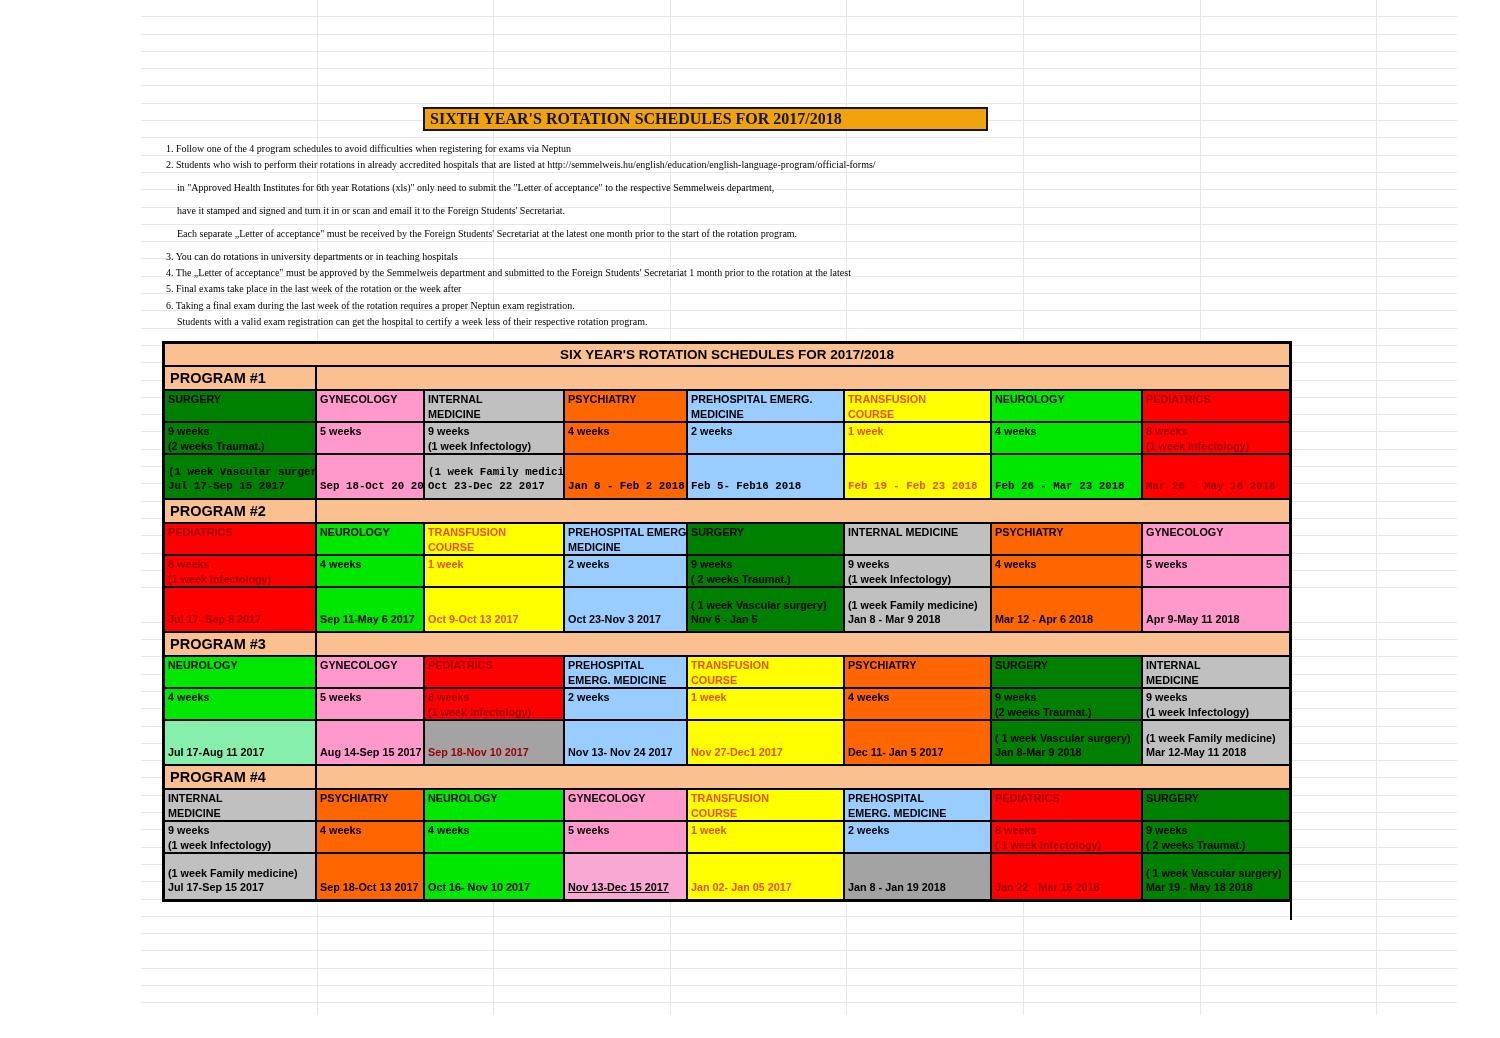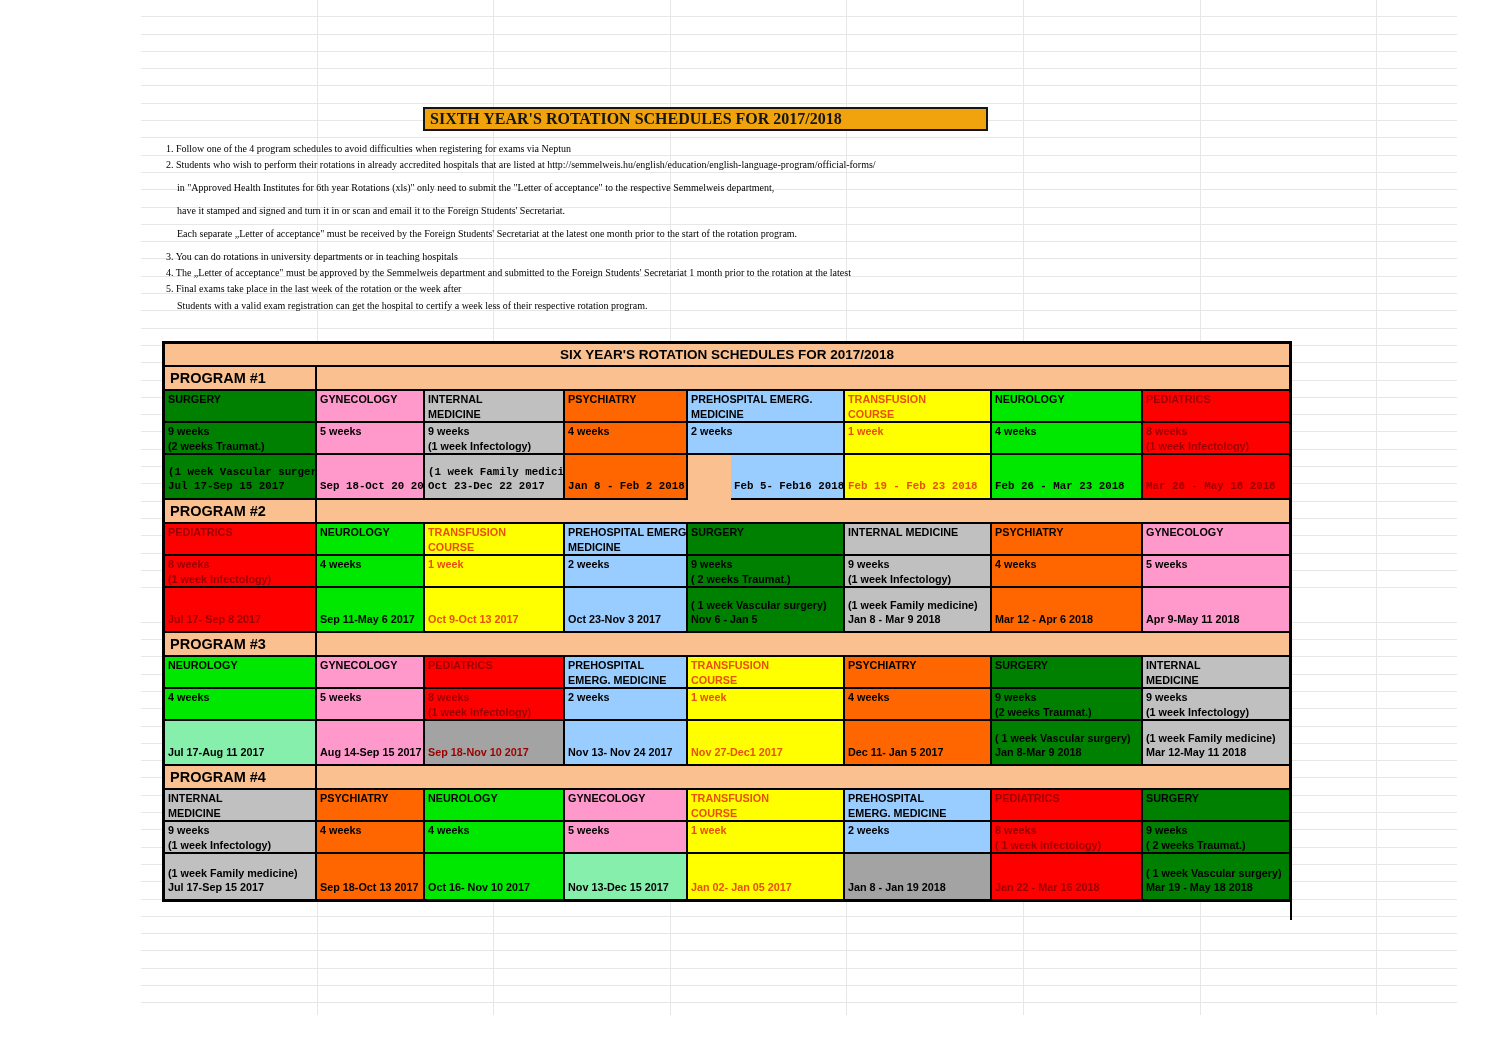--- a/index.html
+++ b/index.html
@@ -72,20 +72,21 @@
 
 <div class="notes" id="notes">
     <div class="note-line">1. Follow one of the 4 program schedules to avoid difficulties when registering for exams via Neptun</div>
     <div class="note-line">2. Students who wish to perform their rotations in already accredited hospitals that are listed at http://semmelweis.hu/english/education/english-language-program/official-forms/</div>
     <div class="note-line cont">in "Approved Health Institutes for 6th year Rotations (xls)" only need to submit the "Letter of acceptance" to the respective Semmelweis department,</div>
     <div class="note-line cont">have it stamped and signed and turn it in or scan and email it to the Foreign Students' Secretariat.</div>
     <div class="note-line cont">Each separate „Letter of acceptance" must be received by the Foreign Students' Secretariat at the latest one month prior to the start of the rotation program.</div>
     <div class="note-line">3. You can do rotations in university departments or in teaching hospitals</div>
     <div class="note-line">4. The „Letter of acceptance" must be approved by the Semmelweis department and submitted to the Foreign Students' Secretariat 1 month prior to the rotation at the latest</div>
     <div class="note-line">5. Final exams take place in the last week of the rotation or the week after</div>
+    <div class="note-line">6. Taking a final exam during the last week of the rotation requires a proper Neptun exam registration.</div>
     <div class="note-line cont">Students with a valid exam registration can get the hospital to certify a week less of their respective rotation program.</div>
   </div>
 
 <div class="rt" id="rt">
   <div class="banner">SIX YEAR'S ROTATION SCHEDULES FOR 2017/2018</div>
 <div class="block">
       <div class="prow">
         <div class="plabel">PROGRAM #1</div>
       </div>
       <div class="grid-row hdr" style="grid-template-columns: 152px 108px 140px 123px 157px 147px 151px 1fr;">
@@ -154,21 +155,21 @@
         <div class="cell" style="background: rgb(255, 153, 204); color: rgb(0, 0, 0);">
           <div>Sep 18-Oct 20 2017</div>
         </div>
         <div class="cell" style="background: rgb(192, 192, 192); color: rgb(0, 0, 0);">
           <div>(1 week Family medicine)</div>
           <div>Oct 23-Dec 22 2017</div>
         </div>
         <div class="cell" style="background: rgb(255, 102, 0); color: rgb(0, 0, 0);">
           <div>Jan 8 - Feb 2 2018</div>
         </div>
-        <div class="cell" style="background: rgb(153, 204, 255); color: rgb(0, 0, 0); margin-left: 43px;">
+        <div class="cell" style="background: rgb(153, 204, 255); color: rgb(0, 0, 0);">
           <div>Feb 5- Feb16  2018</div>
         </div>
         <div class="cell" style="background: rgb(255, 255, 0); color: rgb(232, 80, 11);">
           <div>Feb 19 - Feb 23 2018</div>
         </div>
         <div class="cell" style="background: rgb(0, 232, 0); color: rgb(0, 0, 0);">
           <div>Feb 26 - Mar 23 2018</div>
         </div>
         <div class="cell" style="background: rgb(255, 0, 0); color: rgb(155, 0, 0);">
           <div>Mar 26 - May 18 2018</div>
@@ -422,21 +423,21 @@
         <div class="cell" style="background: rgb(192, 192, 192); color: rgb(0, 0, 0);">
           <div>(1 week Family medicine)</div>
           <div>Jul 17-Sep 15 2017</div>
         </div>
         <div class="cell" style="background: rgb(255, 102, 0); color: rgb(0, 0, 0);">
           <div>Sep 18-Oct 13 2017</div>
         </div>
         <div class="cell" style="background: rgb(0, 232, 0); color: rgb(0, 0, 0);">
           <div>Oct 16- Nov 10 2017</div>
         </div>
-        <div class="cell" style="background: #86efac; color: rgb(0, 0, 0);">
+        <div class="cell" style="background: #f9a8d4; color: rgb(0, 0, 0); text-decoration: underline;">
           <div>Nov 13-Dec 15 2017</div>
         </div>
         <div class="cell" style="background: rgb(255, 255, 0); color: rgb(232, 80, 11);">
           <div>Jan 02- Jan 05 2017</div>
         </div>
         <div class="cell" style="background: #a3a3a3; color: rgb(0, 0, 0);">
           <div>Jan 8 - Jan 19 2018</div>
         </div>
         <div class="cell" style="background: rgb(255, 0, 0); color: rgb(155, 0, 0);">
           <div>Jan 22 - Mar 16 2018</div>

